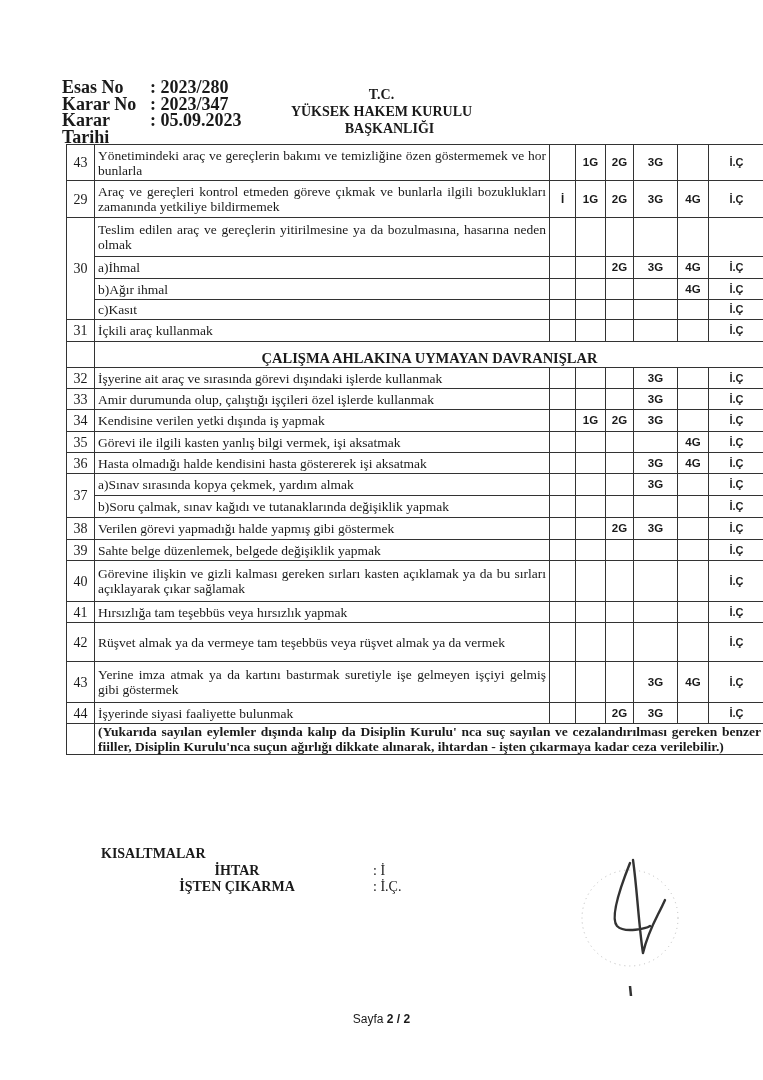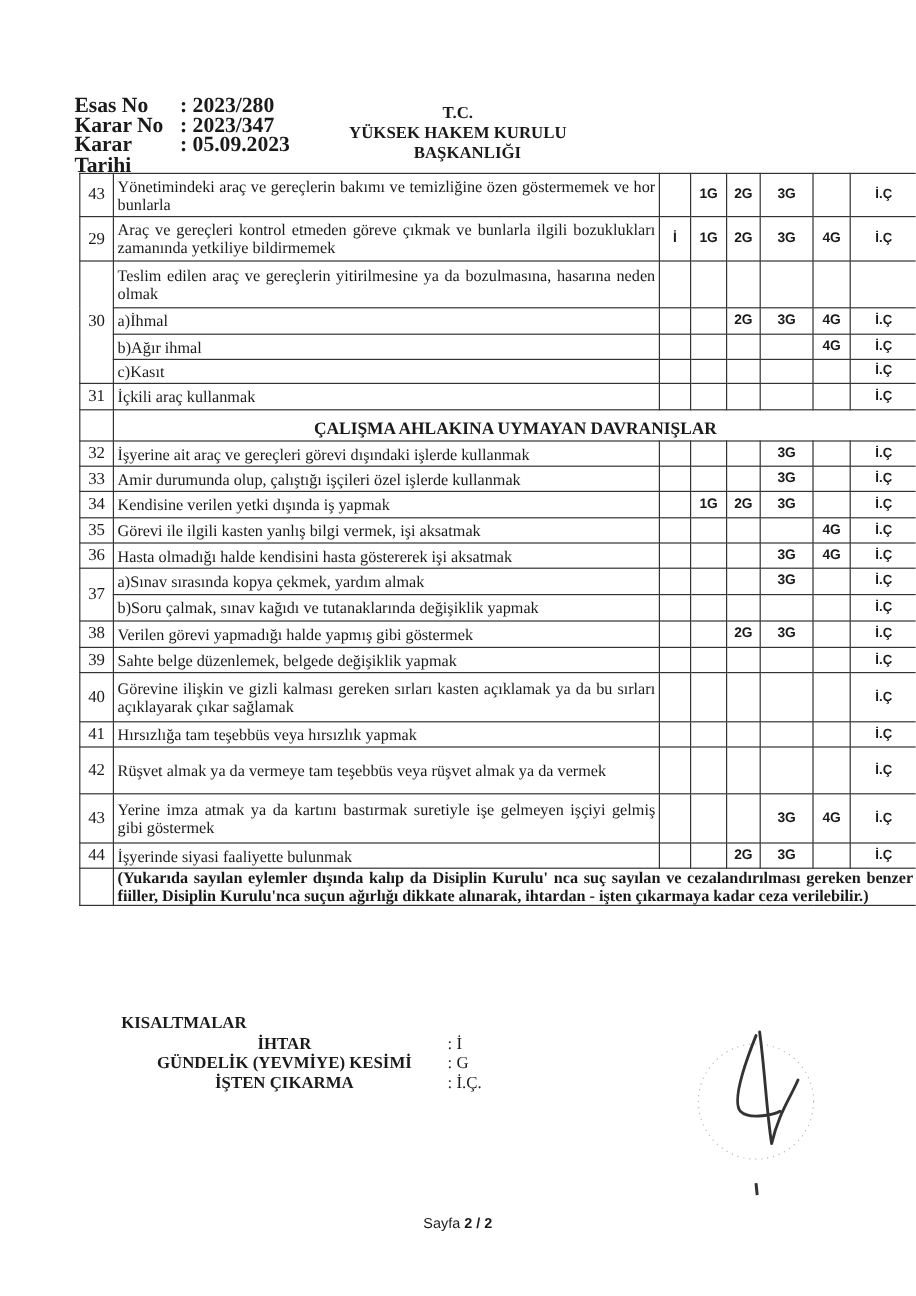--- a/index.html
+++ b/index.html
@@ -124,21 +124,21 @@
         <td class="pc"></td>
         <td class="pc"></td>
         <td class="pc ic">İ.Ç</td>
       </tr>
       <tr class="sec" style="height:26px">
         <td></td>
         <td class="title" colspan="7">ÇALIŞMA AHLAKINA UYMAYAN DAVRANIŞLAR</td>
       </tr>
       <tr style="height:21px">
         <td class="num">32</td>
-        <td class="desc">İşyerine ait araç ve gereçleri görevi dışındaki işlerde kullanmak</td>
+        <td class="desc">İşyerine ait araç ve sırasında görevi dışındaki işlerde kullanmak</td>
         <td class="pc"></td>
         <td class="pc"></td>
         <td class="pc"></td>
         <td class="pc">3G</td>
         <td class="pc"></td>
         <td class="pc ic">İ.Ç</td>
       </tr>
       <tr style="height:21px">
         <td class="num">33</td>
         <td class="desc">Amir durumunda olup, çalıştığı işçileri özel işlerde kullanmak</td>
@@ -275,24 +275,20 @@
     </tbody>
 </table>
 
 <div class="abbr">
   <div>KISALTMALAR</div>
   <div class="abbr-row">
       <span class="k">İHTAR</span>
       <span class="v">: İ</span>
     </div>
   <div class="abbr-row">
-      <span class="k">GÜNDELİK (YEVMİYE) KESİMİ</span>
-      <span class="v">: G</span>
-    </div>
-  <div class="abbr-row">
       <span class="k">İŞTEN ÇIKARMA</span>
       <span class="v">:  İ.Ç.</span>
     </div>
 </div>
 
 <svg class="sig" viewBox="0 0 110 160">
   <circle cx="55" cy="70" r="48" fill="none" stroke="#bbb" stroke-width="1" stroke-dasharray="1 4"></circle>
   <path d="M55 15 C 45 40, 35 70, 42 78 C 50 86, 72 80, 75 78 M58 12 C 62 40, 64 80, 68 105 M68 105 C 74 80, 82 70, 90 52" fill="none" stroke="#333" stroke-width="2.4" stroke-linecap="round"></path>
   <path d="M55 138 L56 148" stroke="#333" stroke-width="2.5"></path>
 </svg>

